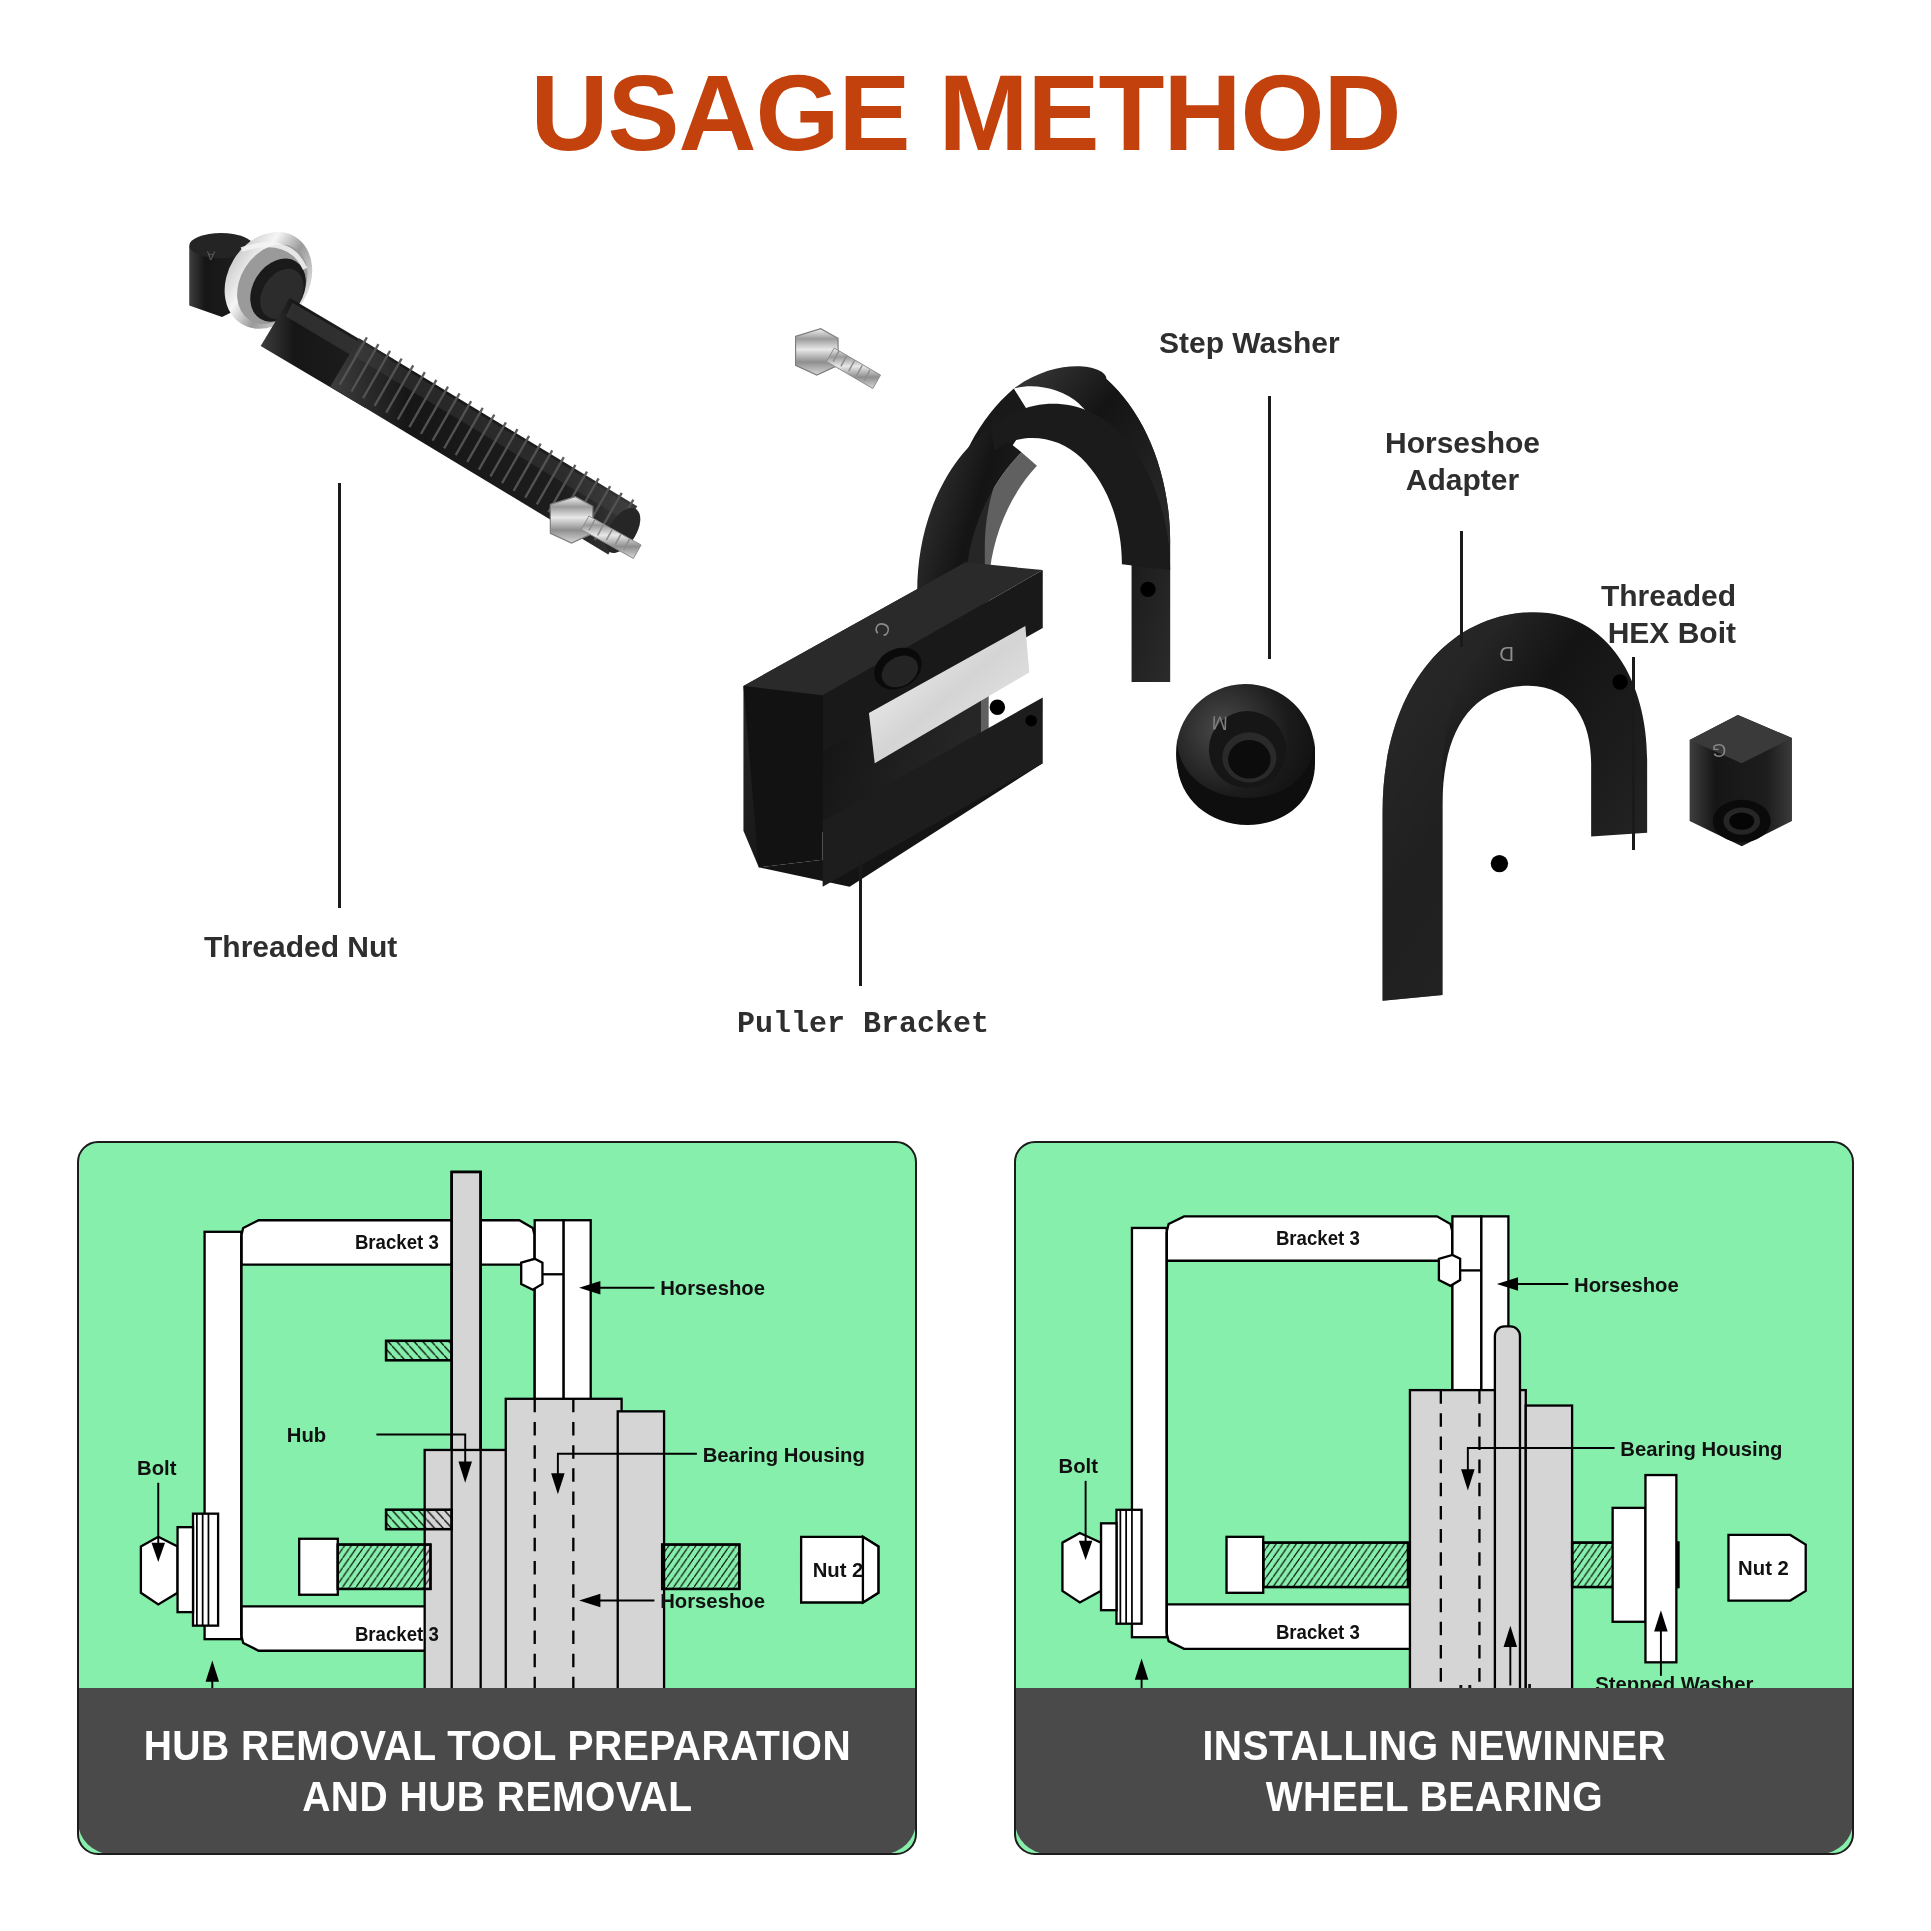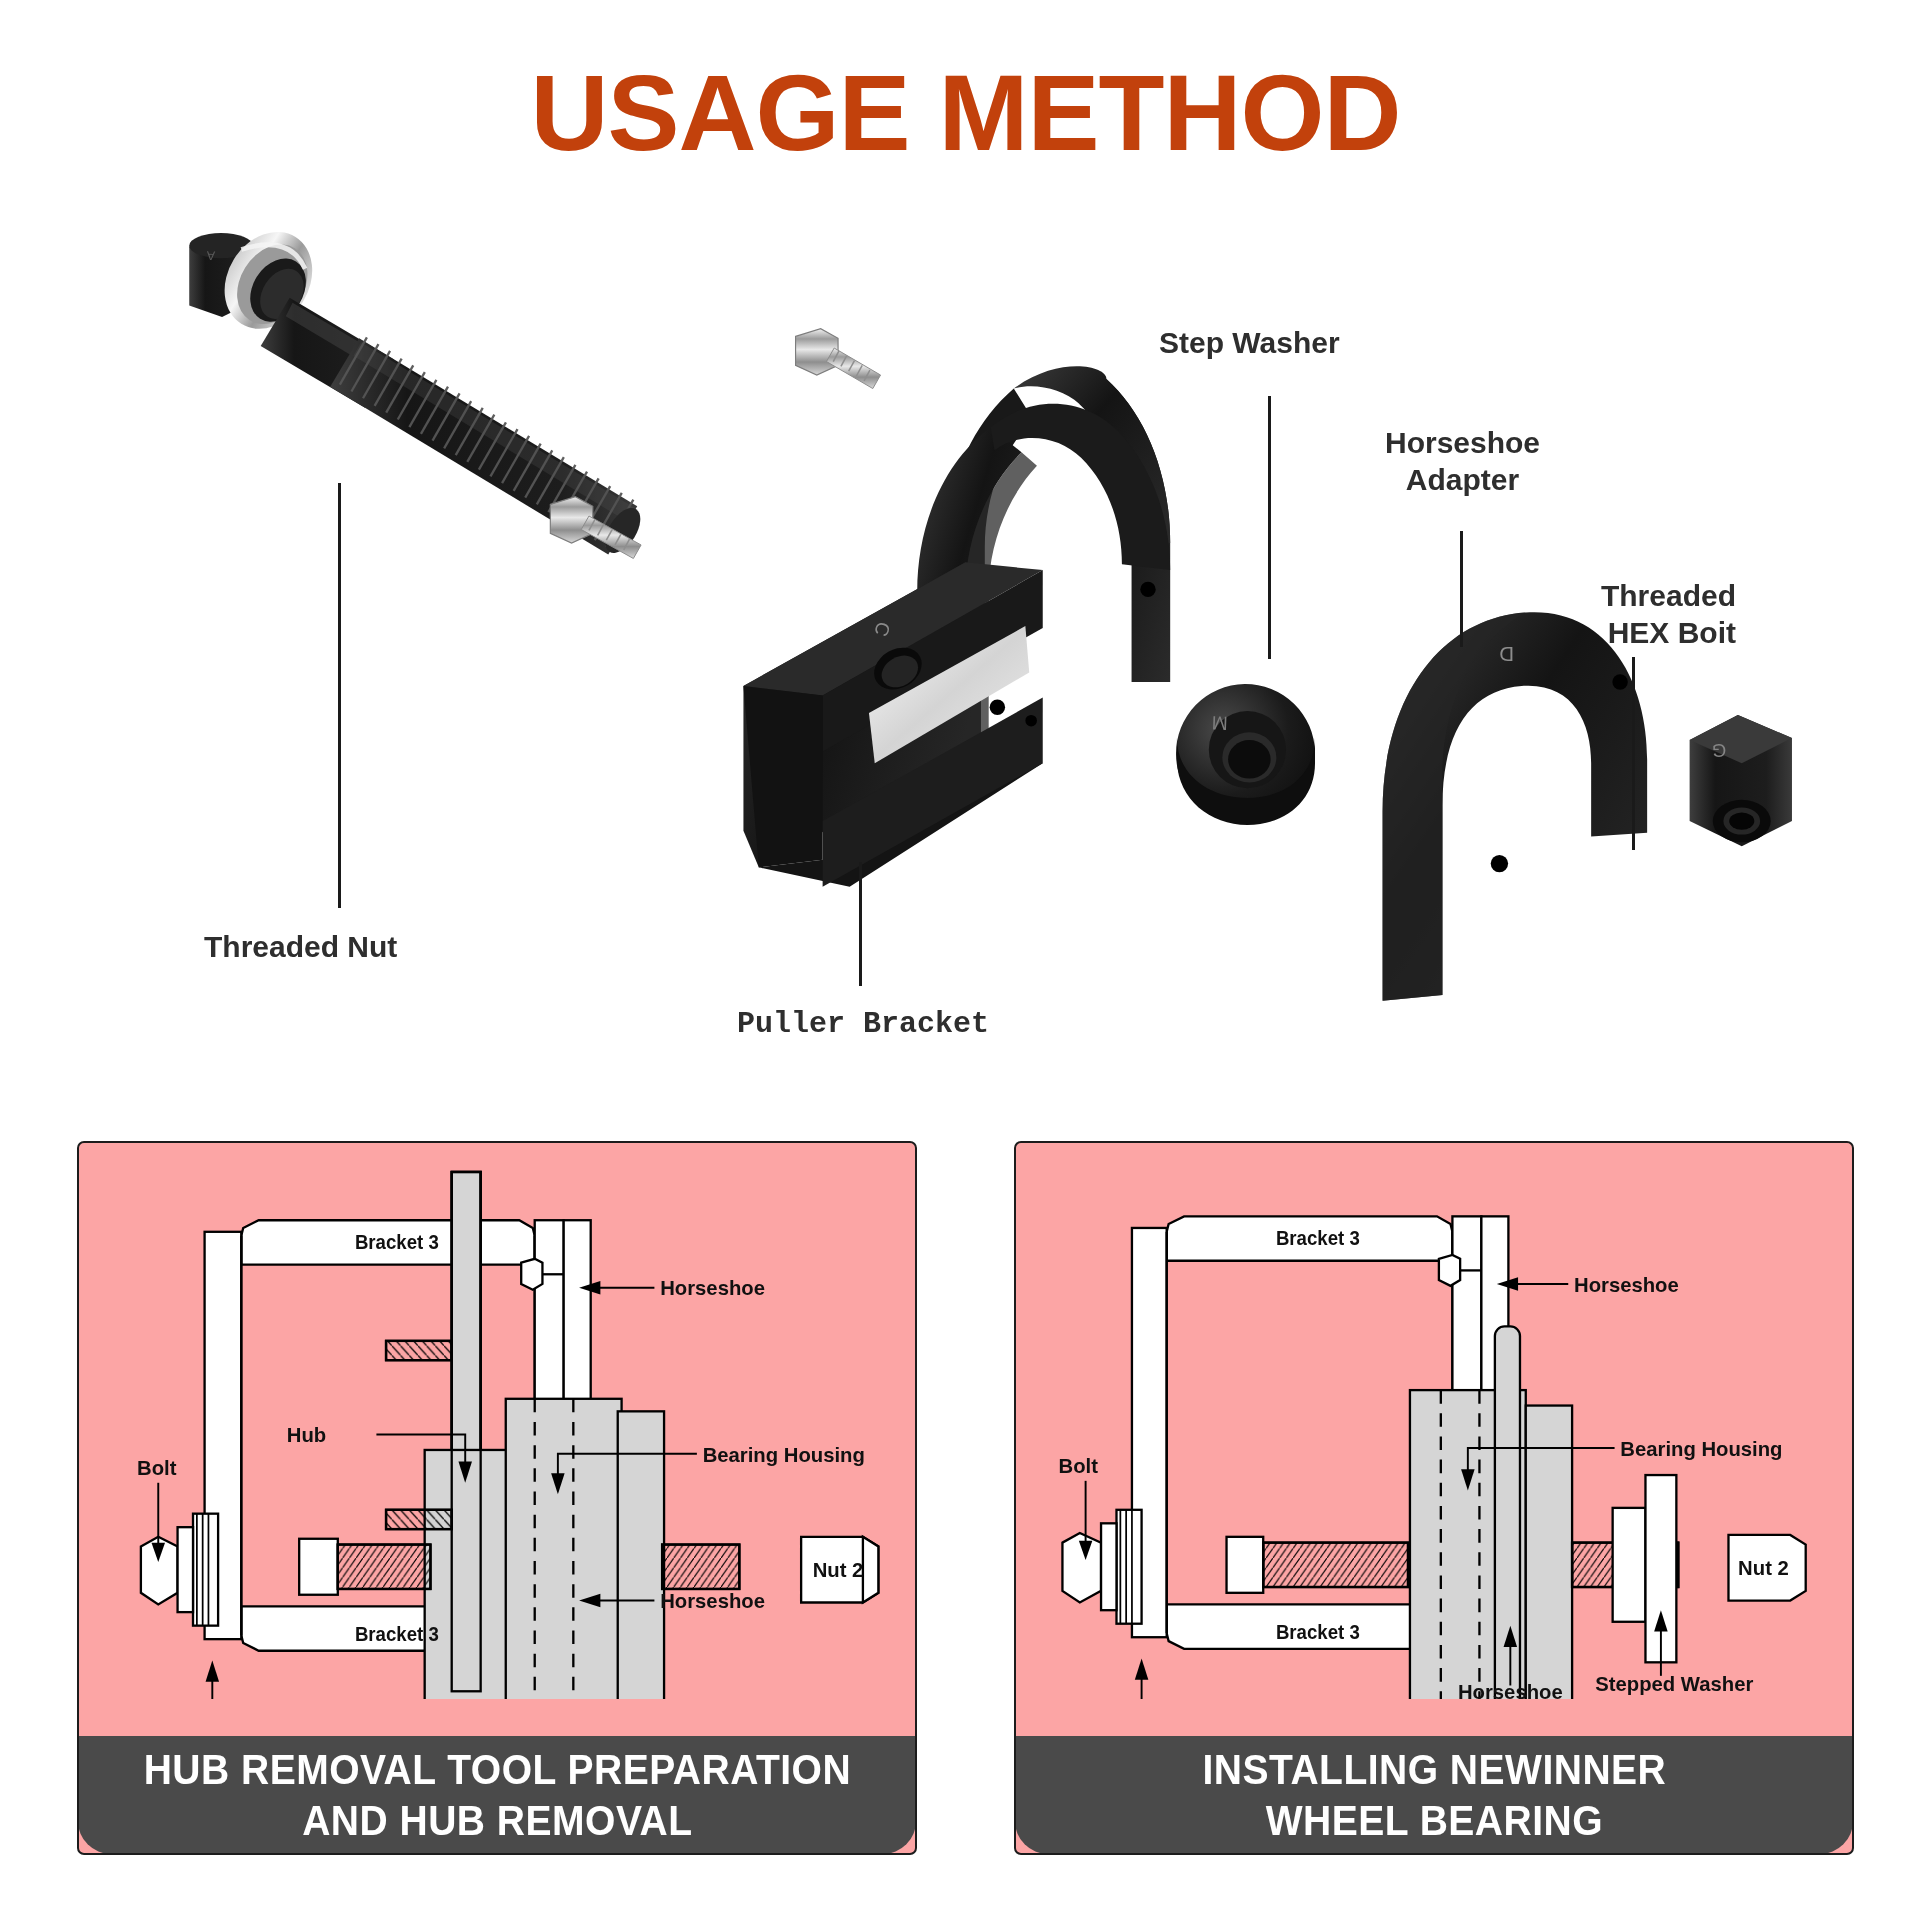--- a/index.html
+++ b/index.html
@@ -36,31 +36,31 @@
     background:#1a1a1a;
     width:2.9px;
   }
 
   
   #photo-stage{ left:0; top:145px; width:1931px; height:966px; }
 
   
   .panel{
     border:2.9px solid #1c1c1c;
-    border-radius:7px;
-    background:#fca5a5;
+    border-radius:21px;
+    background:#86efac;
     overflow:hidden;
   }
   #panel-left{ left:77px; top:1141px; width:840px; height:714px; }
   #panel-right{ left:1014px; top:1141px; width:840px; height:714px; }
 
   .panel-diagram{ position:absolute; left:0; top:0; width:100%; height:550px; }
   .caption-bar{
     position:absolute; left:-1px; bottom:-1px; width:calc(100% + 1.9px);
-    height:118px;
+    height:166px;
     background:#4a4a4a;
     border-bottom-left-radius:33px;
     border-bottom-right-radius:33px;
     display:flex; align-items:center; justify-content:center;
     text-align:center;
     padding:0 9px;
   }
   .caption-text{
     color:#ffffff;
     font-size:42px;

